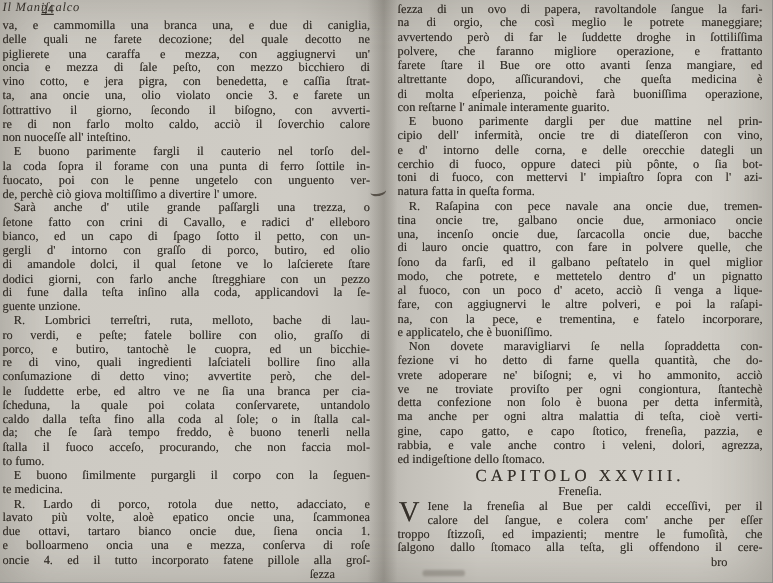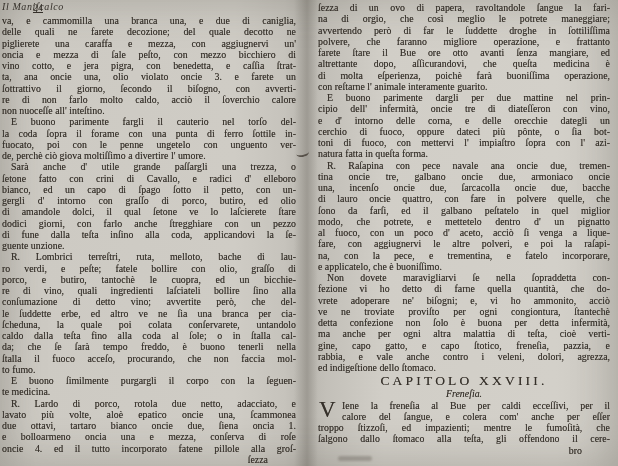--- a/index.html
+++ b/index.html
@@ -29,21 +29,21 @@
   .tline{
     height:11.25px;line-height:11.25px;font-size:9.9px;
     text-align:justify;text-align-last:justify;
     overflow:hidden;white-space:nowrap;
     text-shadow:0 0 .35px rgba(45,38,30,.55);
   }
   .tline.end{text-align:center;text-align-last:left;}
   .tline.ind{text-indent:9px;}
   .tline.ctr{text-align:center;text-align-last:center;}
   .tline.caps{font-size:13.5px;height:15px;line-height:15px;letter-spacing:3.2px;}
-  .tline.ital{font-style:italic;}
+  .tline.ital{}
   .tline.rt{text-align:left;text-align-last:right;padding-right:28px;}
   .tline.pad{padding-left:24px;}
   .dropcap{
     position:absolute;left:1px;top:399px;
     font-size:23px;line-height:22px;height:23px;
     text-shadow:0 0 .4px rgba(45,38,30,.6);
   }
   .penmark{
     position:absolute;left:296px;top:149px;width:13px;height:6px;
     border:0;border-bottom:2px solid rgba(60,54,45,.75);

